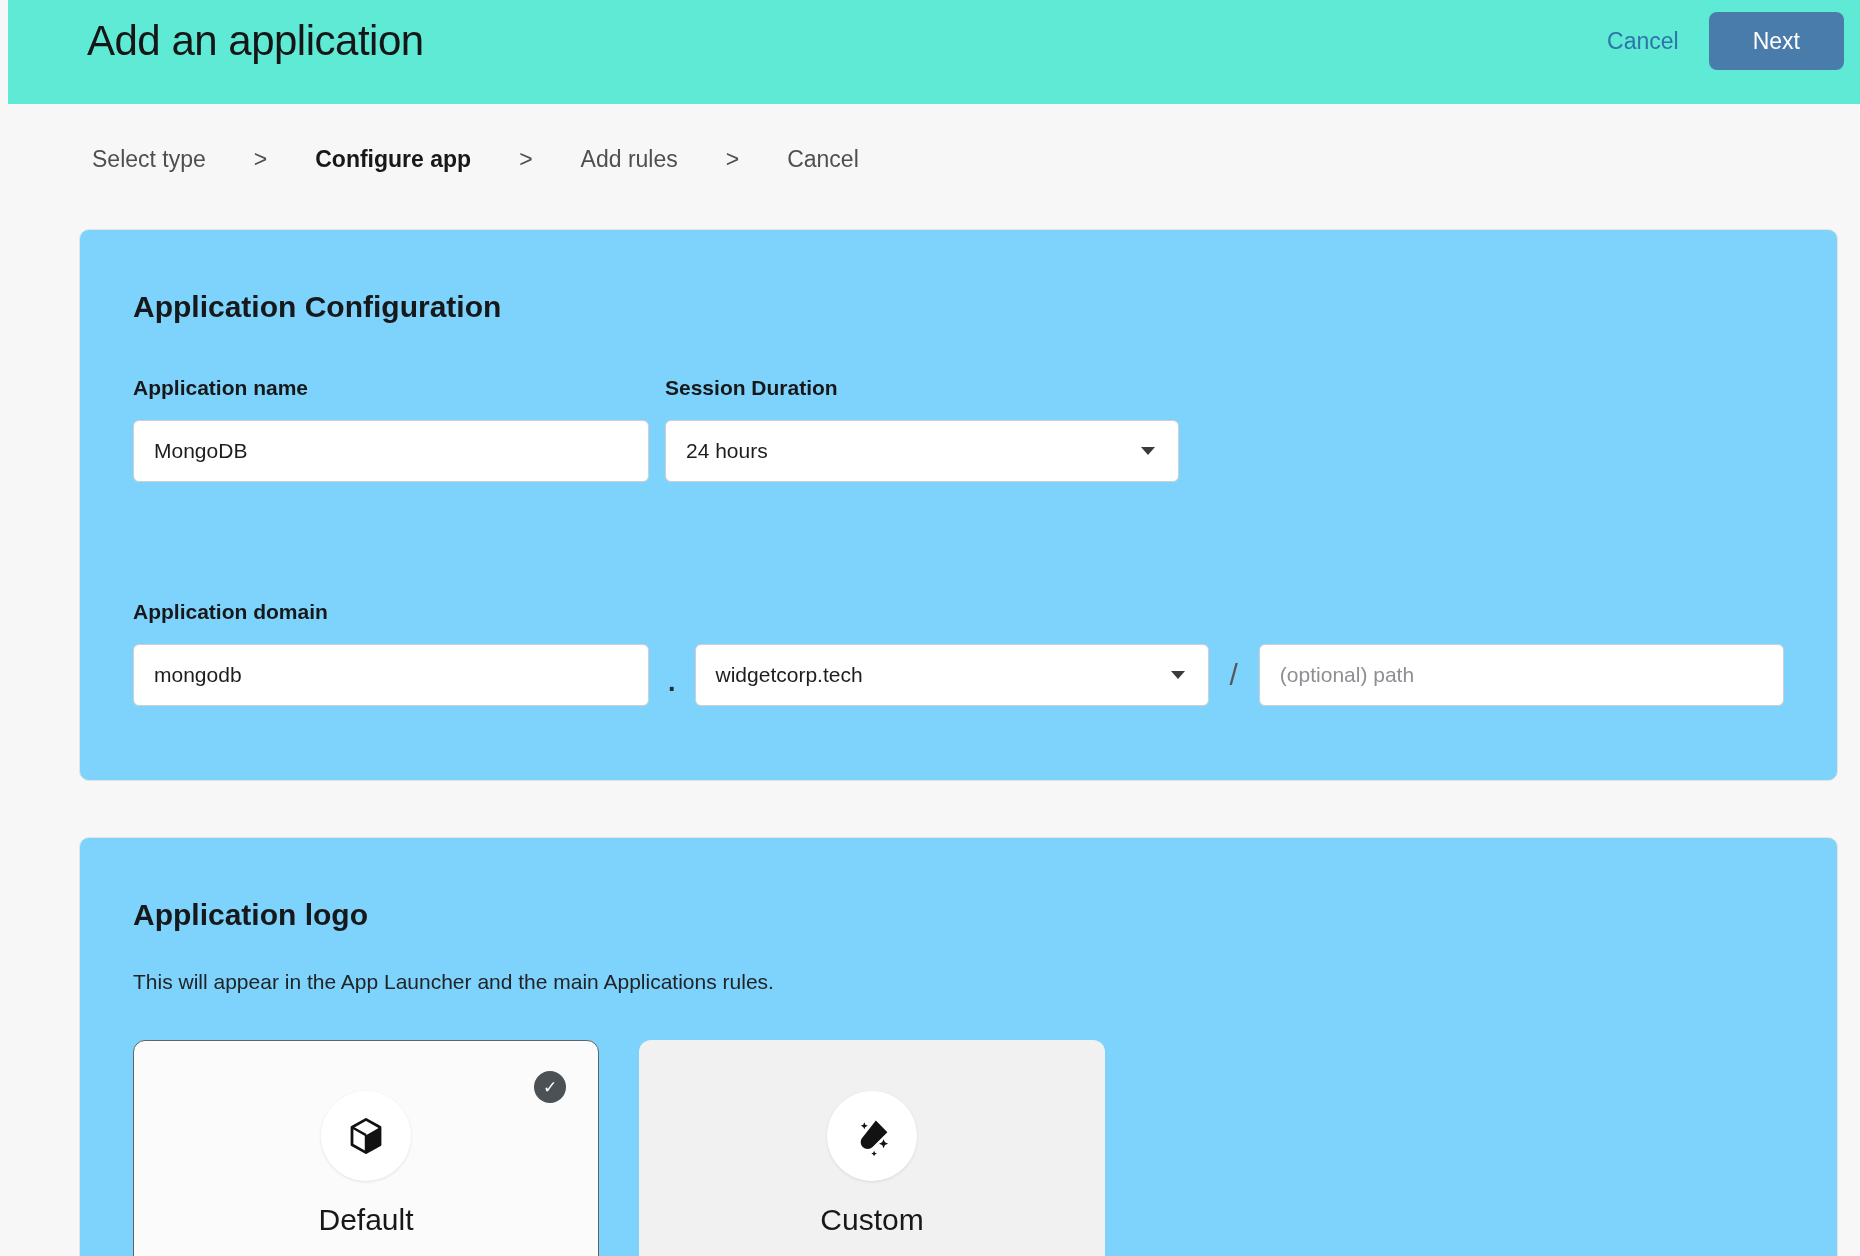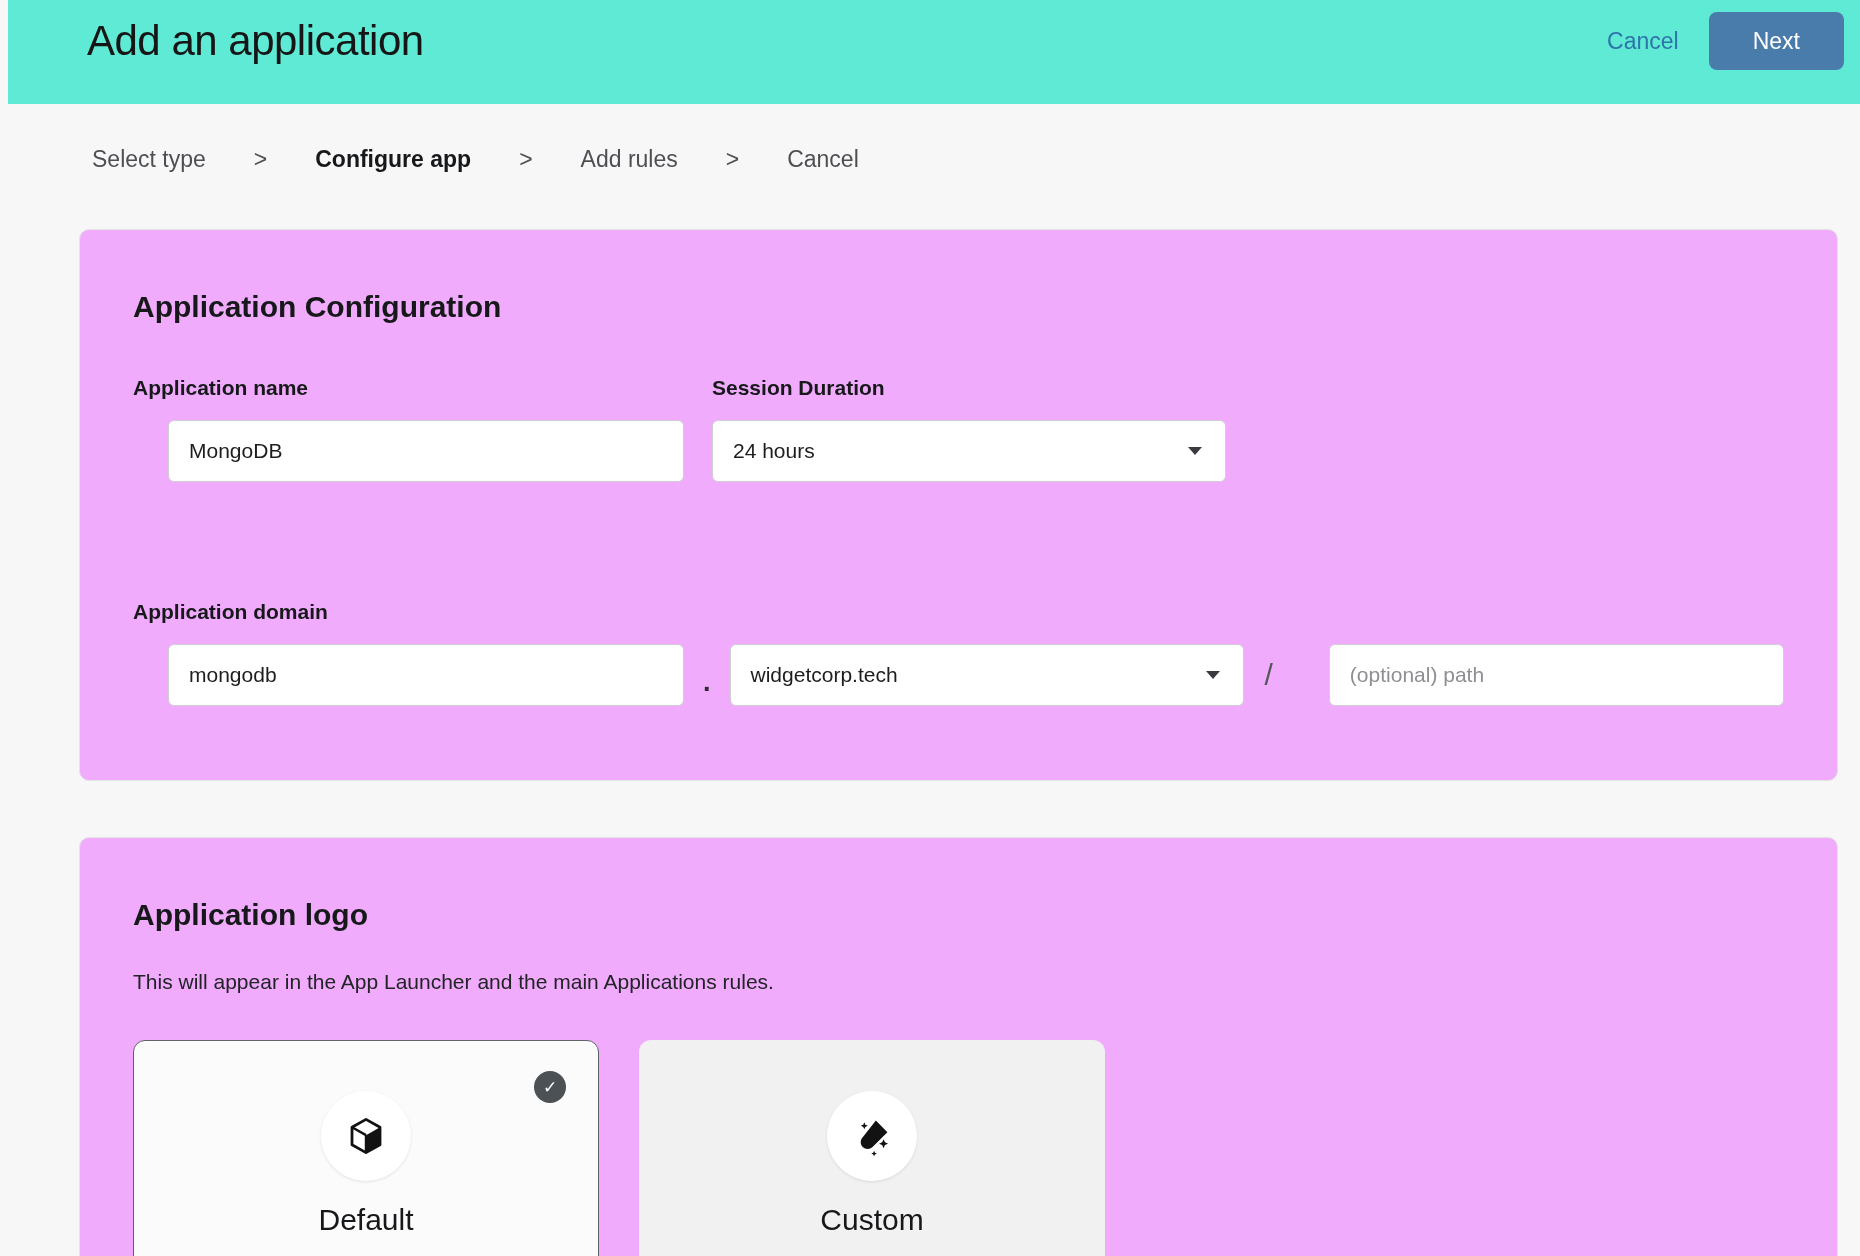--- a/index.html
+++ b/index.html
@@ -37,44 +37,44 @@
     margin: 42px 0 0 92px;
     display: flex; align-items: center; gap: 48px;
     font-size: 23px; color: #4d4f52;
   }
   .breadcrumb .crumb { cursor: pointer; }
   .breadcrumb .crumb.active { font-weight: 700; color: #17181a; }
   .breadcrumb .sep { color: #4d4f52; }
 
   
   .card {
-    background: #f0abfc;
+    background: #7dd3fc;
     border: 1px solid #e4e4e6;
     border-radius: 10px;
     margin: 0 22px 0 79px;
     padding: 60px 53px 74px 53px;
   }
   .card + .card { margin-top: 56px; }
   .card-title {
     font-size: 30px; font-weight: 700; margin: 0; color: #17181a;
   }
 
   
-  .fields-row { display: flex; gap: 28px; margin-top: 52px; }
+  .fields-row { display: flex; gap: 16px; margin-top: 52px; }
   .field { display: flex; flex-direction: column; }
   .field-label {
     font-size: 21px; font-weight: 700; color: #17181a; margin-bottom: 20px;
   }
   .text-input {
     width: 516px; height: 62px;
     border: 1px solid #cfcfd3; border-radius: 6px;
     background: #ffffff;
     font-family: "Liberation Sans", sans-serif;
     font-size: 21px; color: #1d1d1f;
-    padding: 0 20px; outline: none; margin-left: 35px;
+    padding: 0 20px; outline: none;
   }
   .text-input::placeholder { color: #8e8e93; }
   .select-box {
     width: 514px; height: 62px;
     border: 1px solid #cfcfd3; border-radius: 6px;
     background: #ffffff;
     display: flex; align-items: center; justify-content: space-between;
     padding: 0 22px 0 20px;
     font-size: 21px; color: #1d1d1f; cursor: pointer;
   }

